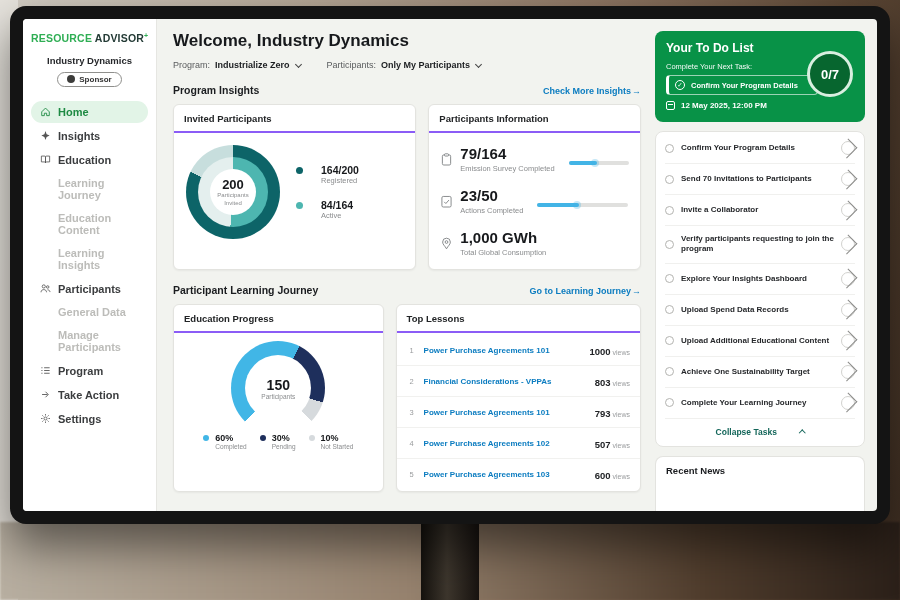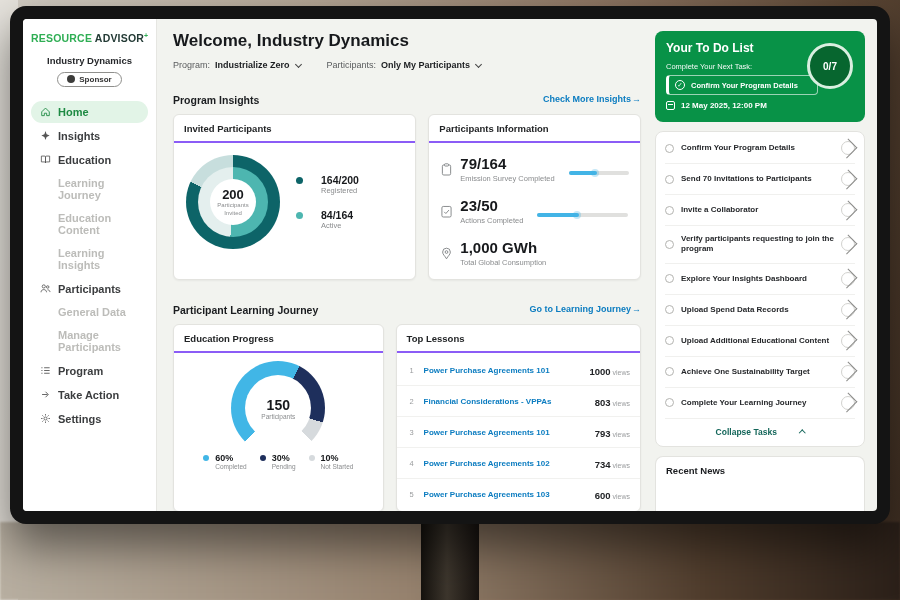--- a/index.html
+++ b/index.html
@@ -40,21 +40,21 @@
   
   .main{flex:1;padding:12px 12px 8px 16px;min-width:0}
   .title{font-size:17px;font-weight:700;color:#17191c}
   .filters{display:flex;gap:26px;margin-top:9px;align-items:center}
   .filter{display:flex;align-items:center;font-size:9px;color:#5a5c5e;cursor:pointer}
   .f-label{margin-right:5px}
   .f-value{font-weight:700;color:#1c1e21}
   .chev{width:5px;height:5px;border-right:1.4px solid #444;border-bottom:1.4px solid #444;display:inline-block;
     transform:rotate(45deg);margin-left:6px;margin-top:-2px}
   .chev.right{transform:rotate(-45deg);margin:0;border-color:#8a8a88}
-  .sec-head{display:flex;justify-content:space-between;align-items:flex-start;margin-top:24px;margin-bottom:8px}
+  .sec-head{display:flex;justify-content:space-between;align-items:flex-end;margin-top:14px;margin-bottom:8px}
   .sec-title{font-size:10.5px;font-weight:700;color:#1b1d20}
   .sec-link{font-size:9px;font-weight:700;color:#0b7cc0;cursor:pointer;display:flex;align-items:center;gap:1px;text-decoration:none}
   .row{display:flex;gap:12px;align-items:stretch}
   .row1{min-height:156px}.row2{min-height:148px}
   .card{background:#fff;border:1px solid #e3e3df;border-radius:6px;box-shadow:0 1px 2px rgba(0,0,0,.05);overflow:hidden}
   .card-title{font-size:9.5px;font-weight:700;color:#222426;padding:8px 10px 7px;border-bottom:2px solid #8b5cf6}
 
   .card-invited{width:52%}
   .invited-body{display:flex;align-items:center;gap:16px;padding:12px}
   .donut{width:94px;height:94px;border-radius:50%;position:relative;flex-shrink:0}
@@ -111,22 +111,22 @@
   .todo-title{font-size:12px;font-weight:800}
   .todo-sub{font-size:7.5px;margin-top:7px;opacity:.95}
   .todo-next{display:flex;align-items:center;gap:6px;margin-top:4px;border:1px solid rgba(255,255,255,.6);
     border-left:3px solid #fff;border-radius:4px;padding:4px 6px;font-size:7.5px;font-weight:700;width:152px;
     white-space:nowrap;cursor:pointer}
   .cc{width:10px;height:10px;border:1px solid #fff;border-radius:50%;display:inline-flex;align-items:center;
     justify-content:center;font-size:6.5px;flex-shrink:0}
   .todo-date{display:flex;align-items:center;gap:6px;margin-top:6px;font-size:8px;font-weight:600}
   .cal{width:9px;height:9px;border:1px solid #fff;border-radius:2px;position:relative;flex-shrink:0}
   .cal::before{content:"";position:absolute;left:1px;right:1px;top:2px;border-top:1px solid #fff}
-  .todo-badge{position:absolute;top:12px;right:12px;width:46px;height:46px;border-radius:50%;
-    border:3px solid #d9efe0;display:flex;align-items:center;justify-content:center;font-size:10px;font-weight:800}
+  .todo-badge{position:absolute;top:20px;right:12px;width:46px;height:46px;border-radius:50%;
+    border:3px solid #d9efe0;display:flex;align-items:center;justify-content:center;font-size:13px;font-weight:800}
 
   .tasks{background:#fff;border:1px solid #e3e3df;border-radius:8px;margin-top:9px;padding:1px 9px 3px}
   .task-row{display:flex;align-items:center;gap:7px;padding:8px 0;border-bottom:1px solid #f0f0ee;cursor:pointer}
   .task-check{width:9px;height:9px;border:1px solid #b3b3b0;border-radius:50%;flex-shrink:0;cursor:pointer}
   .task-label{flex:1;font-size:8px;font-weight:700;color:#26282b;line-height:1.3}
   .task-go{width:14px;height:14px;border:1px solid #d2d2cf;border-radius:50%;display:flex;align-items:center;
     justify-content:center;flex-shrink:0;cursor:pointer}
   .task-go .chev{width:4px;height:4px;margin:0 1px 0 0;border-width:1.2px}
   .collapse{display:flex;align-items:center;justify-content:center;gap:21px;padding:8px 0 6px;font-size:8.5px;
     font-weight:800;color:#14665a;cursor:pointer}
@@ -384,21 +384,21 @@
                   <span class="l-views"><b class="l-vnum">803</b><span class="l-vlab"> views</span></span>
                 </div>
                 <div class="lesson-row">
                   <span class="l-rank">3</span>
                   <a class="l-title">Power Purchase Agreements 101</a>
                   <span class="l-views"><b class="l-vnum">793</b><span class="l-vlab"> views</span></span>
                 </div>
                 <div class="lesson-row">
                   <span class="l-rank">4</span>
                   <a class="l-title">Power Purchase Agreements 102</a>
-                  <span class="l-views"><b class="l-vnum">734</b><span class="l-vlab"> views</span></span>
+                  <span class="l-views"><b class="l-vnum">507</b><span class="l-vlab"> views</span></span>
                 </div>
                 <div class="lesson-row">
                   <span class="l-rank">5</span>
                   <a class="l-title">Power Purchase Agreements 103</a>
                   <span class="l-views"><b class="l-vnum">600</b><span class="l-vlab"> views</span></span>
                 </div>
               </div>
           </section>
         </div>
       </main>

